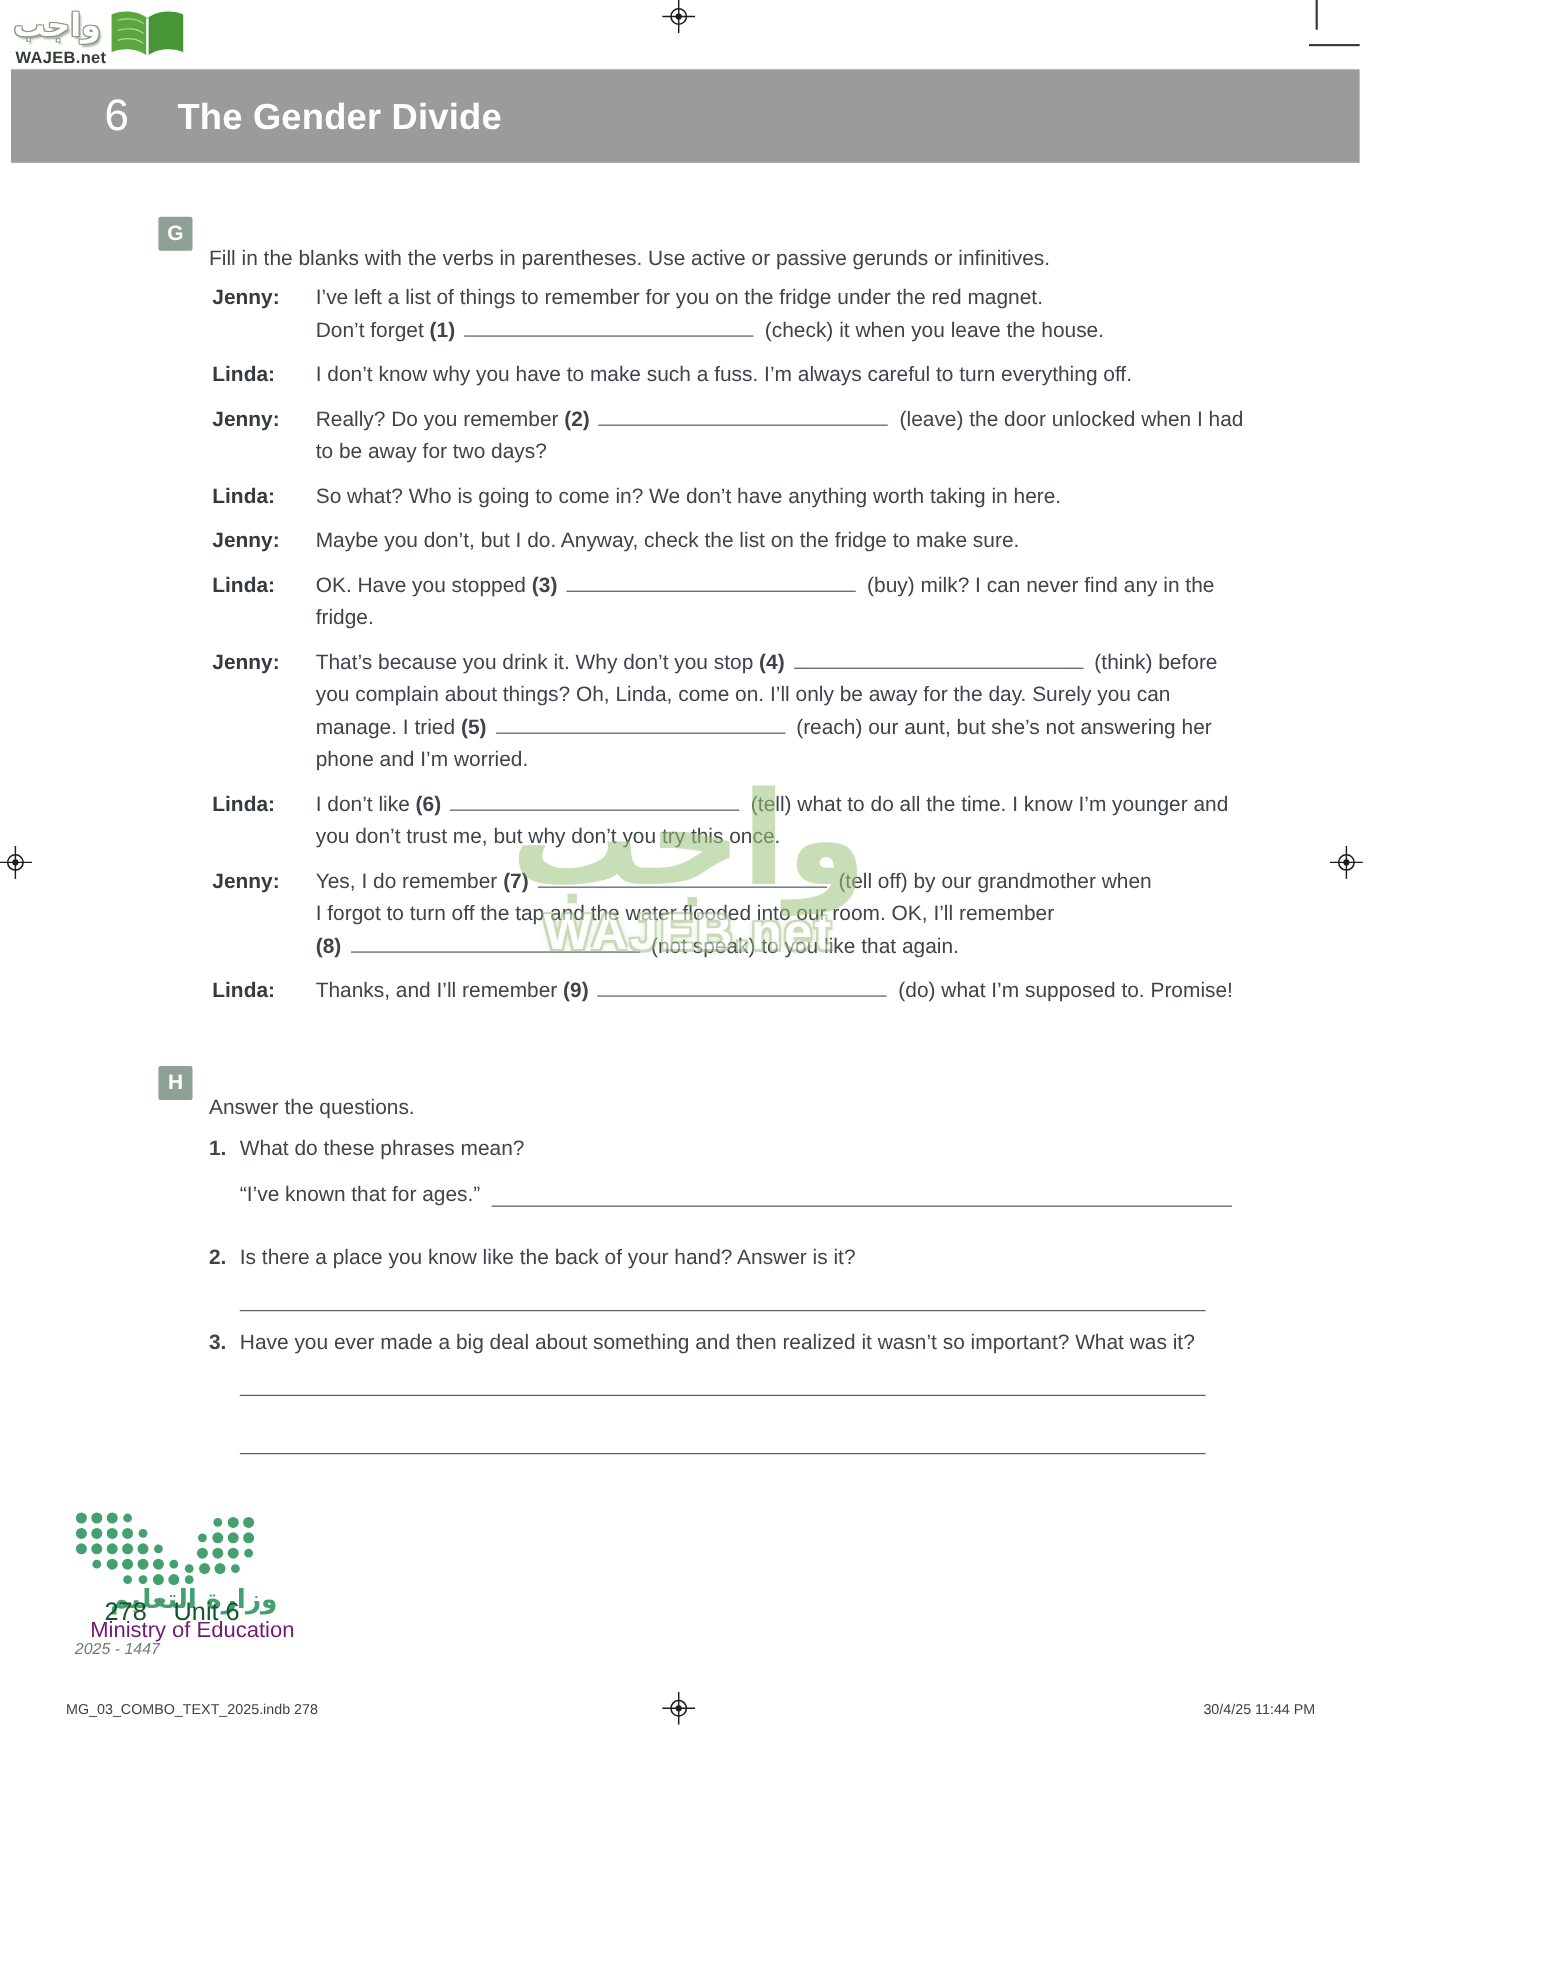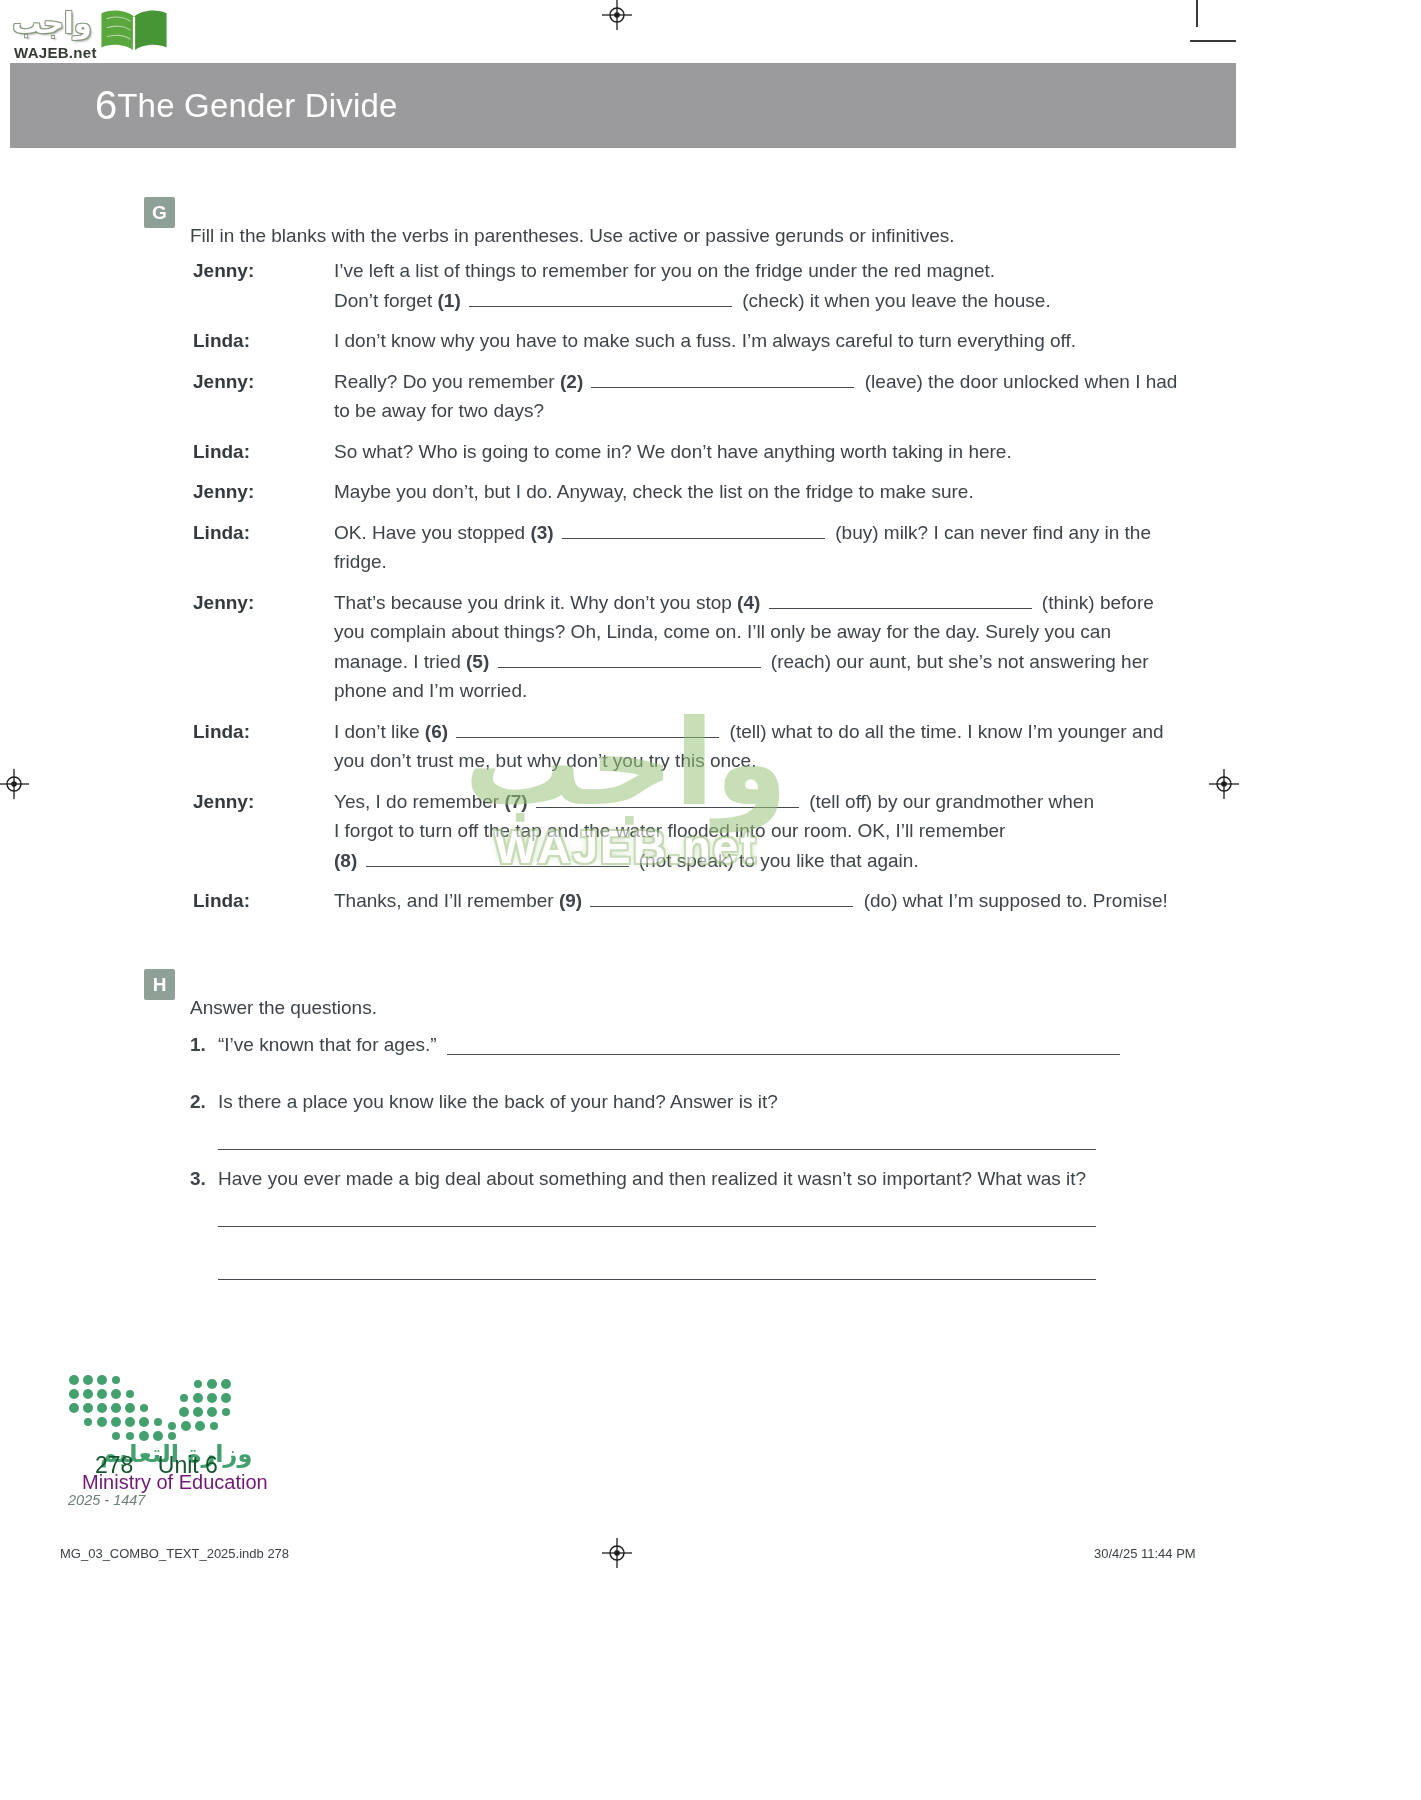--- a/index.html
+++ b/index.html
@@ -19,34 +19,34 @@
     text-shadow:1px 1px 0 #88997f,-1px -1px 0 #88997f,1px -1px 0 #88997f,-1px 1px 0 #88997f,2px 2px 2px rgba(60,70,55,.45);
   }
   .wajeb-en{position:absolute;left:6px;top:40px;font-size:15px;font-weight:bold;color:#343c34;letter-spacing:.3px;}
   .wajeb-book{position:absolute;left:88px;top:3px;width:76px;height:54px;}
   
   .header-band{
     position:absolute;left:10px;top:63px;width:1226px;height:85px;background:#9b9b9d;
     color:#ffffff;display:flex;align-items:center;
   }
   .unit-num{font-size:40px;margin-left:85px;font-weight:400;}
-  .unit-title{font-size:33px;font-weight:400;letter-spacing:.2px;}
+  .unit-title{font-size:33px;margin-left:44px;font-weight:700;letter-spacing:.2px;}
   
   .badge{
     position:absolute;width:31px;height:31px;background:#8fa096;border-radius:2px;
     color:#ffffff;font-weight:bold;font-size:19px;display:flex;align-items:center;justify-content:center;
   }
   .badge-g{left:144px;top:197px;}
   .badge-h{left:144px;top:969px;}
   .instruction{position:absolute;left:190px;font-size:19px;white-space:nowrap;margin-top:19px;}
   .instruction-g{top:206px;}
   .instruction-h{top:978px;}
   
   .dialogue{position:absolute;left:193px;top:256px;width:960px;font-size:19px;line-height:29.5px;}
-  .dlg-row{display:flex;margin-bottom:11px;gap:47px;}
+  .dlg-row{display:flex;margin-bottom:11px;}
   .dlg-speaker{width:94px;flex:none;font-weight:bold;color:#343a3e;}
   .dlg-text{width:870px;flex:none;white-space:nowrap;}
   .dlg-text strong{font-weight:bold;}
   .blank{display:inline-block;width:263px;height:12px;border-bottom:1.5px solid #454b50;margin:0 5px 0 3px;}
   
   .watermark{position:absolute;left:408px;top:702px;width:436px;text-align:center;opacity:.55;pointer-events:none;z-index:3;}
   .wm-ar{font-family:"DejaVu Sans",sans-serif;font-size:118px;line-height:1.05;font-weight:bold;color:#9cc47e;direction:rtl;}
   .wm-en{
     font-size:46px;font-weight:bold;letter-spacing:2px;color:#ffffff;margin-top:-6px;
     text-shadow:2px 2px 0 #9bbf7e,-2px -2px 0 #9bbf7e,2px -2px 0 #9bbf7e,-2px 2px 0 #9bbf7e,0 0 8px #9bbf7e;
@@ -173,20 +173,21 @@
     <div class="wm-ar">واجب</div>
     <div class="wm-en">WAJEB.net</div>
   </div>
 
   <div class="badge badge-h">H</div>
   <div class="instruction instruction-h">Answer the questions.</div>
   <div class="questions">
       <div class="q">
         <div class="q-num">1.</div>
         <div class="q-body">
+          <div class="q-text">What do these phrases mean?</div>
           <div class="q-subrow">
             <span class="q-sublabel">“I’ve known that for ages.”</span>
             <span class="answer-line flex"></span>
           </div>
         </div>
       </div>
       <div class="q">
         <div class="q-num">2.</div>
         <div class="q-body">
           <div class="q-text">Is there a place you know like the back of your hand? Answer is it?</div>

